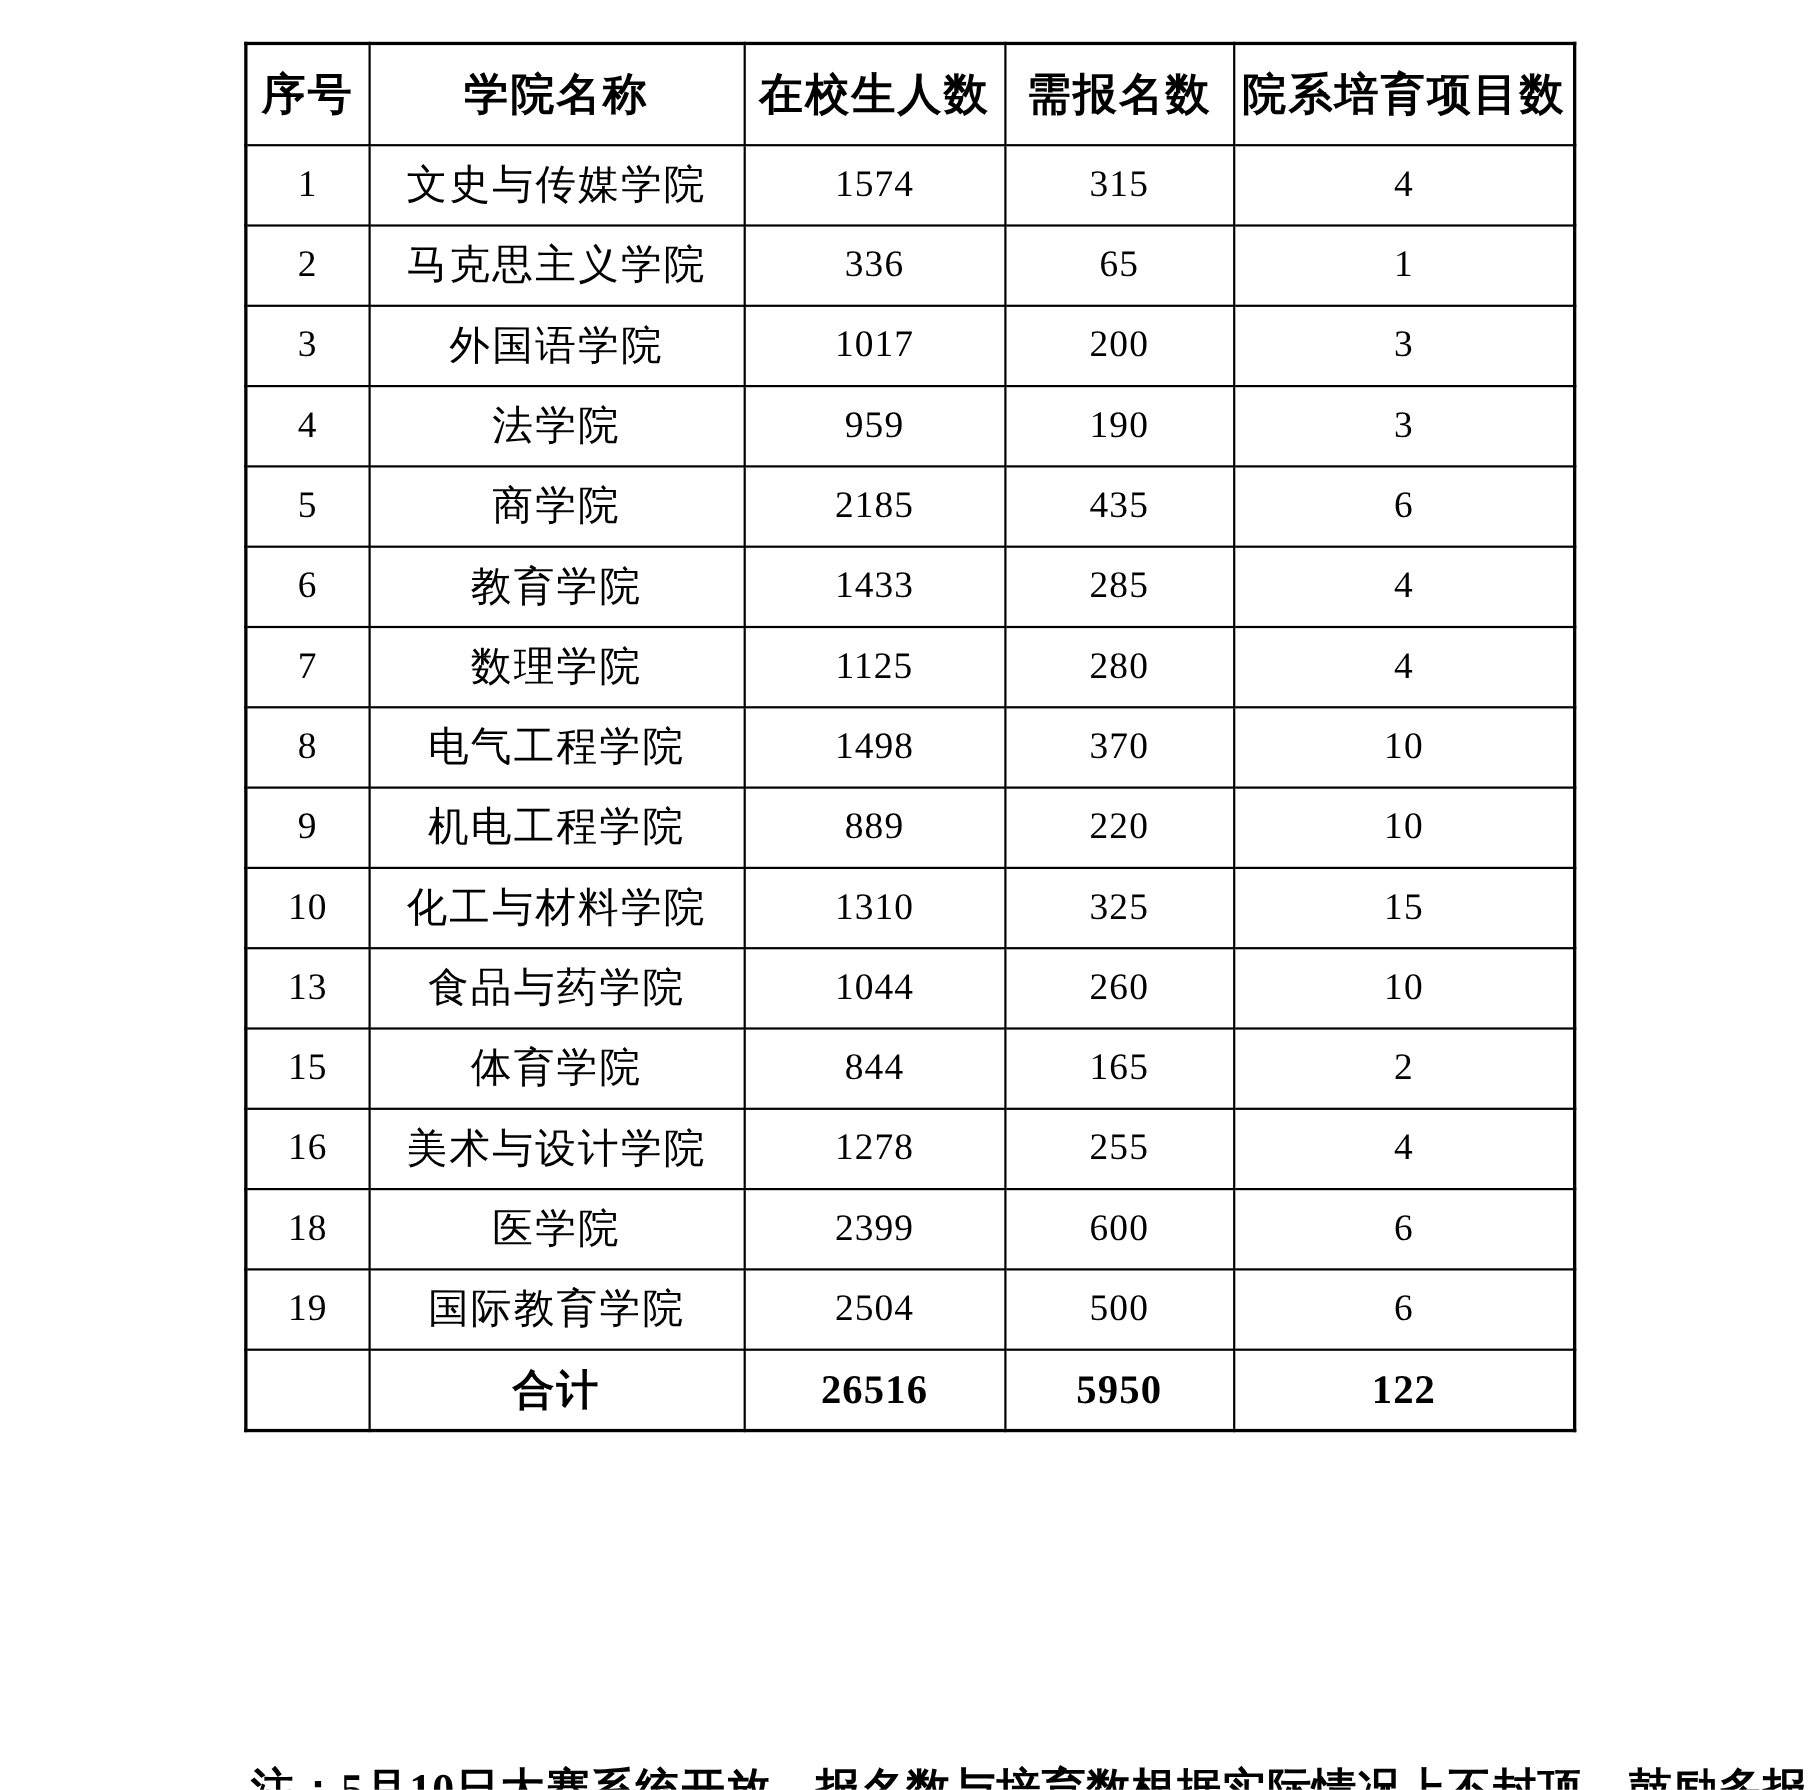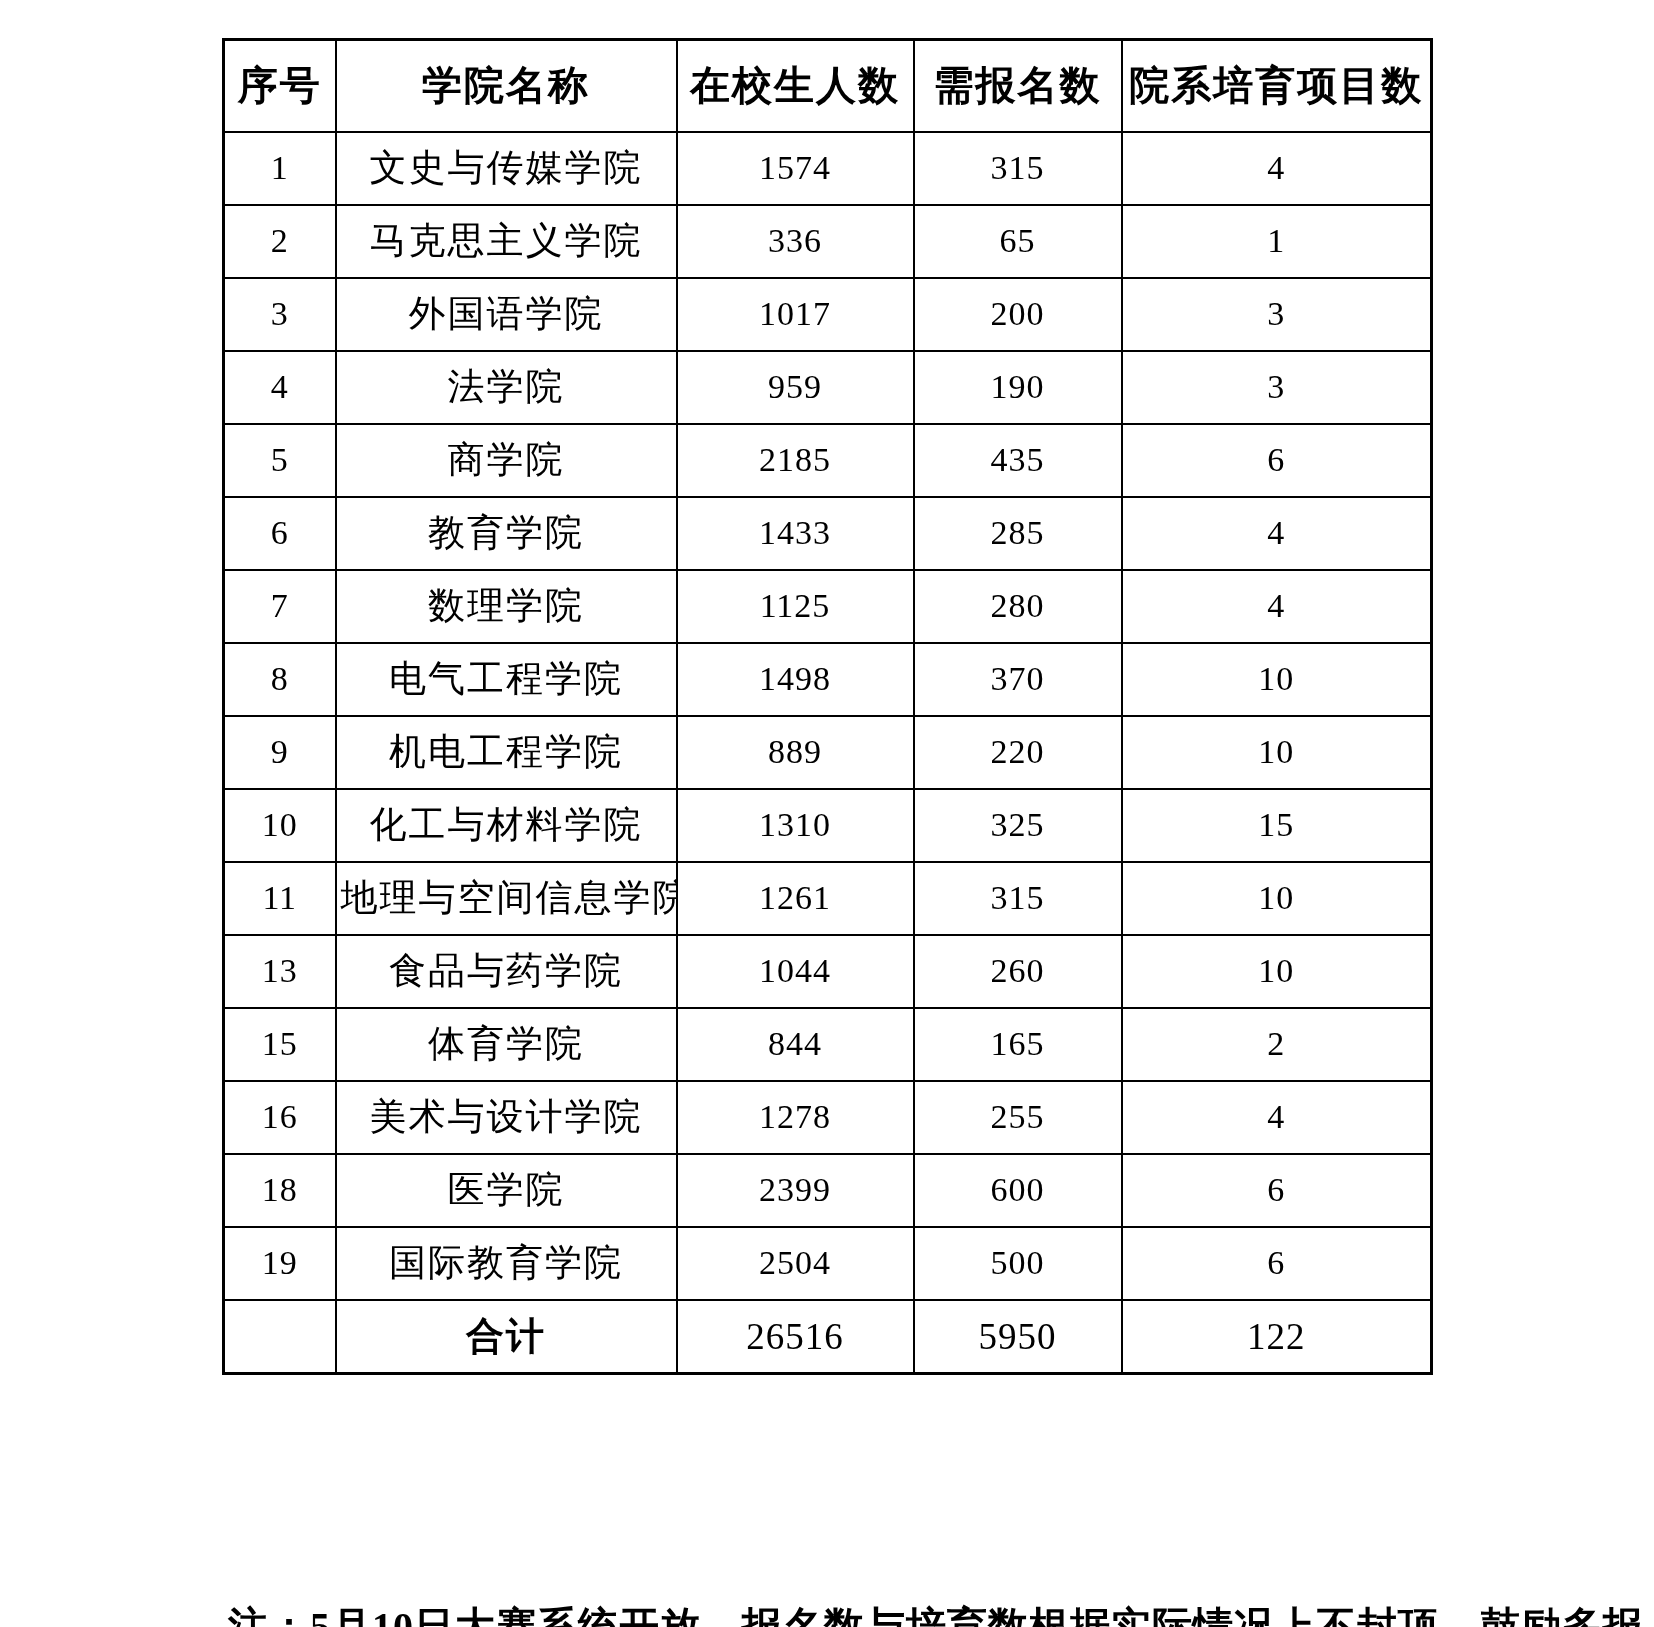--- a/index.html
+++ b/index.html
@@ -55,21 +55,21 @@
     font-weight: normal;
     letter-spacing: 1px;
   }
   tfoot td.total-label {
     font-size: 38px;
     font-weight: bold;
     letter-spacing: 2px;
   }
   tfoot td.num {
     font-size: 37px;
-    font-weight: normal;
+    font-weight: bold;
   }
   .footnote {
     position: absolute;
     left: 228px;
     top: 1582px;
     width: 1400px;
     font-size: 40px;
     font-weight: bold;
     letter-spacing: 1px;
     white-space: nowrap;
@@ -162,27 +162,20 @@
     <td class="num">10</td>
   </tr>
         <tr>
     <td class="num">10</td>
     <td class="cname">化工与材料学院</td>
     <td class="num">1310</td>
     <td class="num">325</td>
     <td class="num">15</td>
   </tr>
         <tr>
-    <td class="num">11</td>
-    <td class="cname">地理与空间信息学院</td>
-    <td class="num">1261</td>
-    <td class="num">315</td>
-    <td class="num">10</td>
-  </tr>
-        <tr>
     <td class="num">13</td>
     <td class="cname">食品与药学院</td>
     <td class="num">1044</td>
     <td class="num">260</td>
     <td class="num">10</td>
   </tr>
         <tr>
     <td class="num">15</td>
     <td class="cname">体育学院</td>
     <td class="num">844</td>

